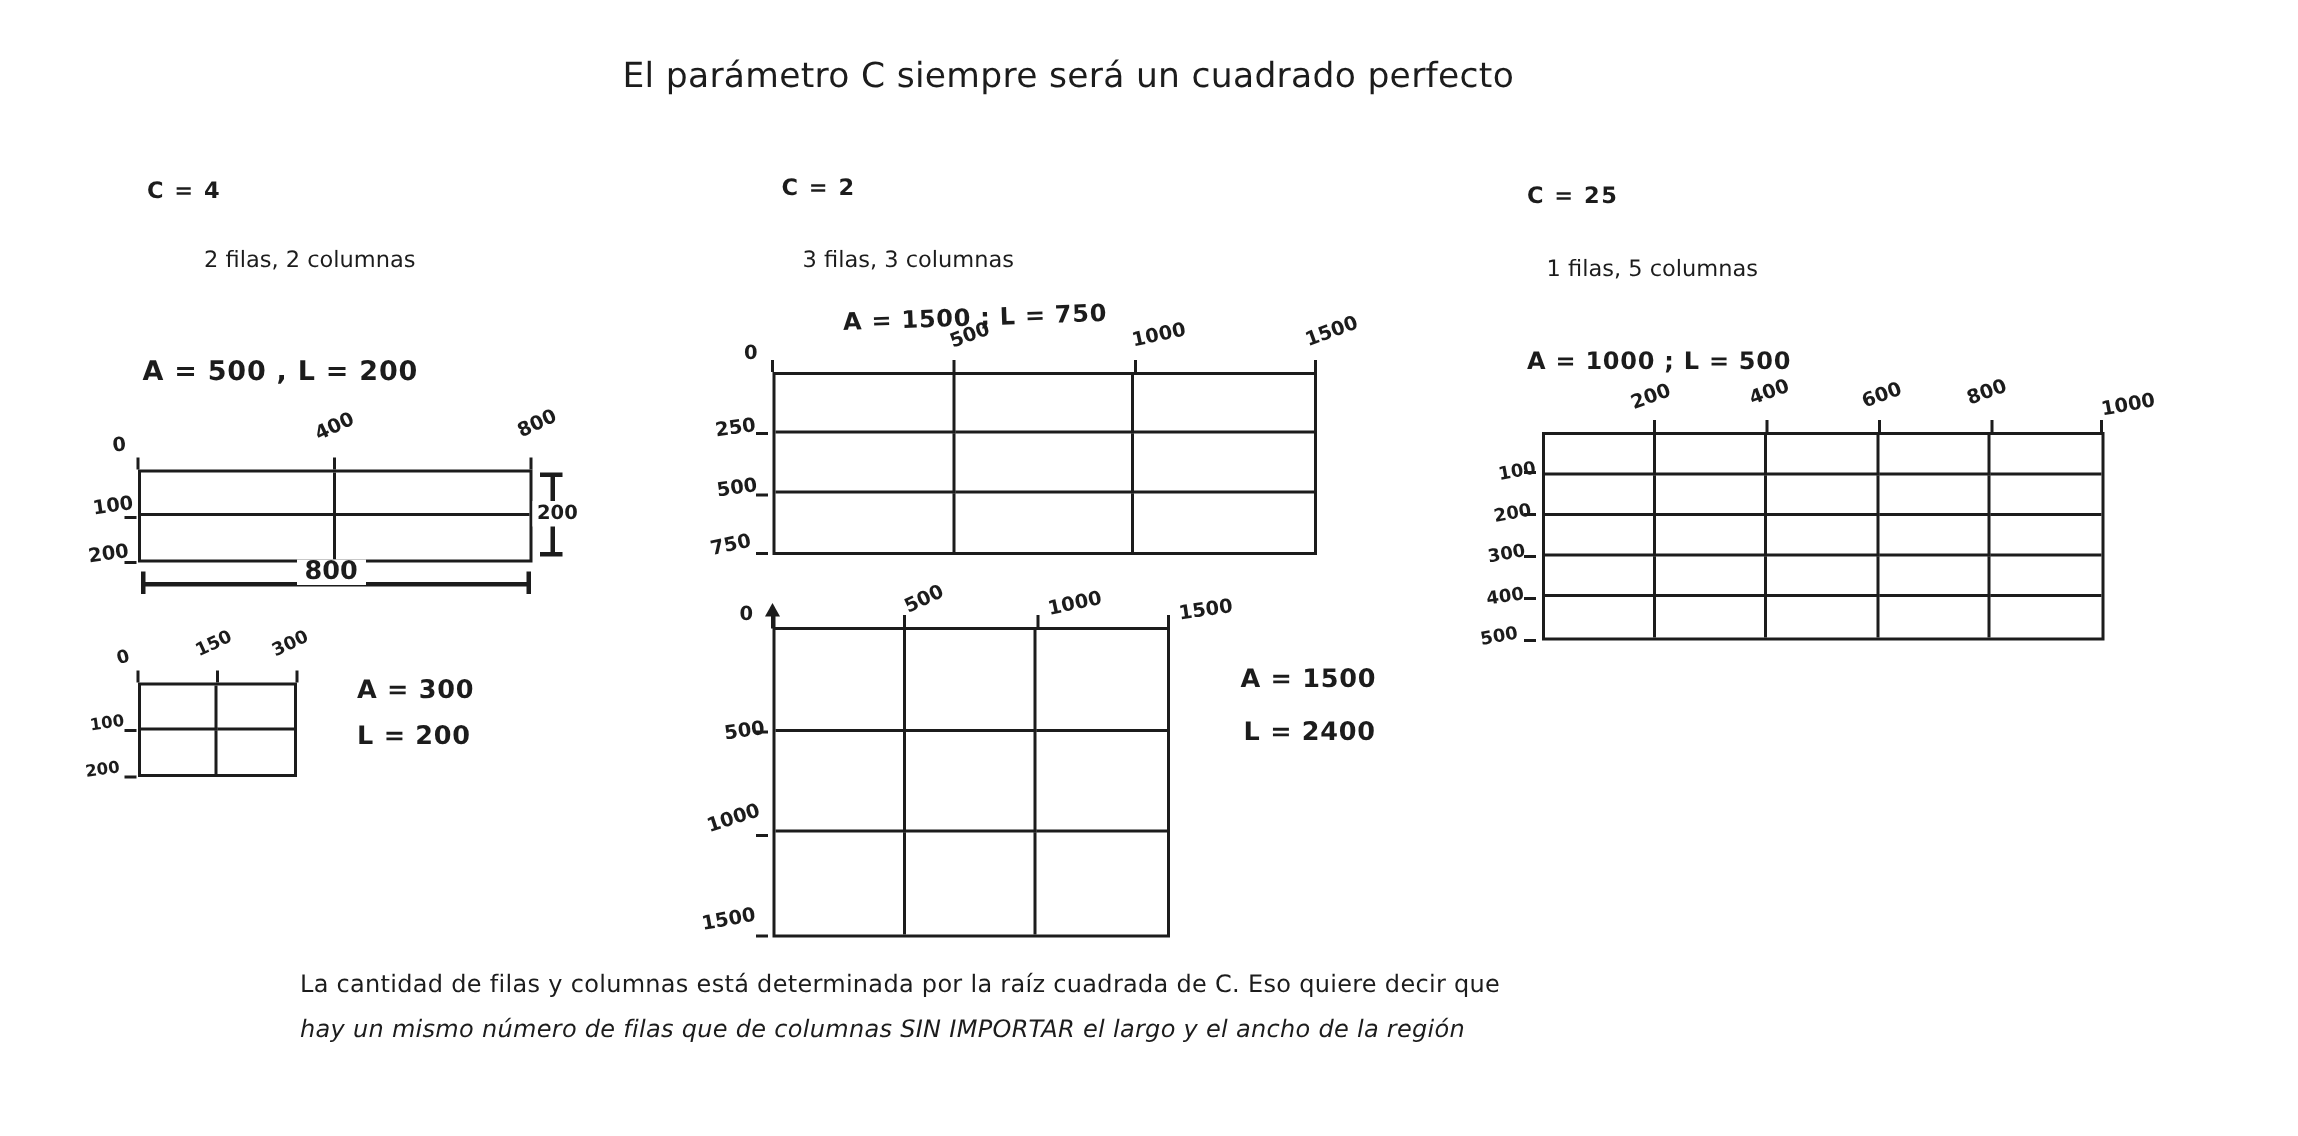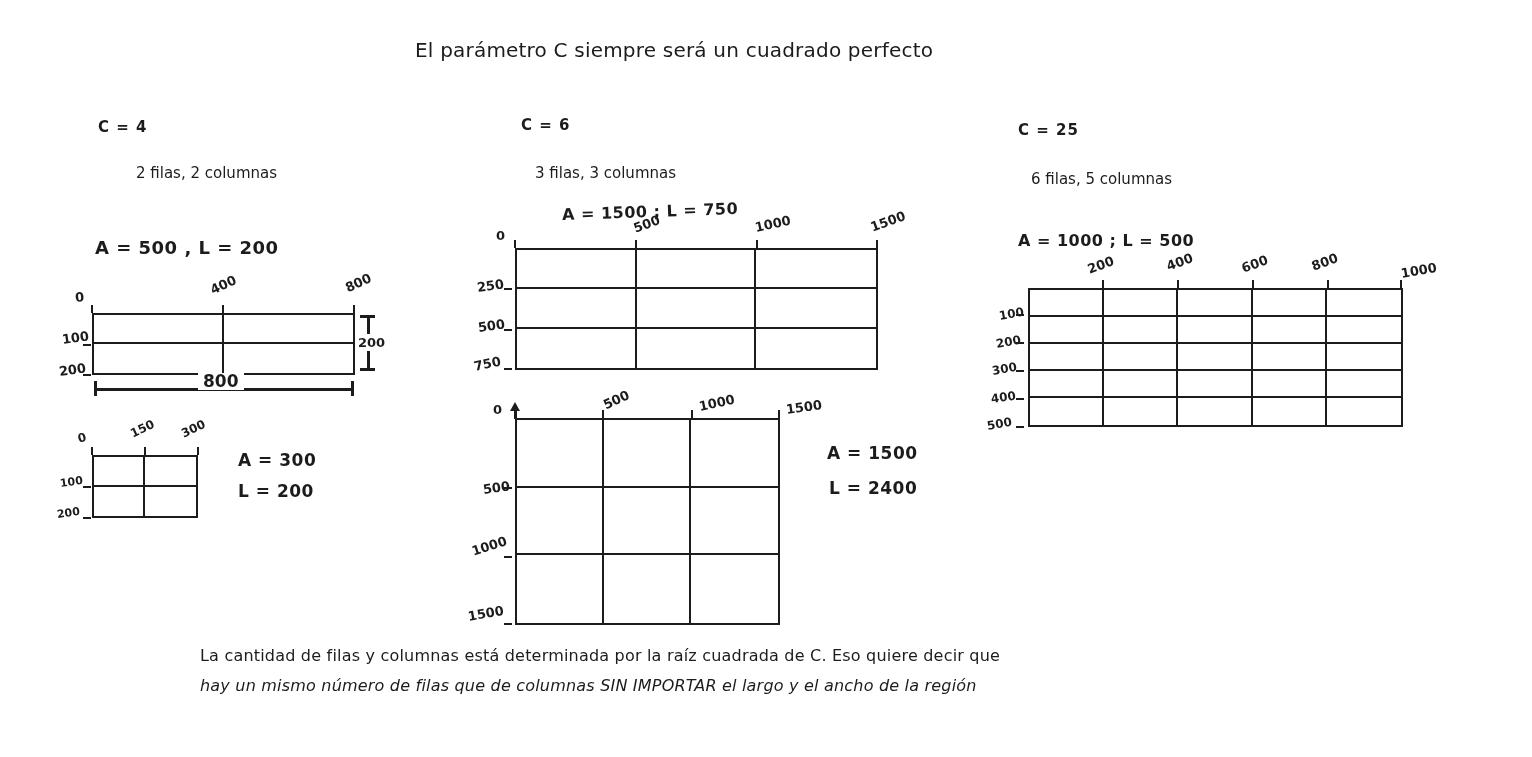--- a/index.html
+++ b/index.html
@@ -8,21 +8,21 @@
   .canvas {
     position: relative;
     width: 1532px;
     height: 757px;
     background: #ffffff;
     font-family: "DejaVu Sans", sans-serif;
     color: var(--ink);
     overflow: hidden;
   }
   .abs { position:absolute; white-space:nowrap; }
-  .title { font-size:20px; letter-spacing:0.2px; }
+  .title { font-size:23px; letter-spacing:0.2px; }
   .h1 { font-size:15px; font-weight:600; letter-spacing:1px; }
   .h2 { font-size:15px; }
   .params { font-weight:700; letter-spacing:0.5px; }
   .lbl { position:absolute; font-weight:700; font-size:13px; white-space:nowrap; transform-origin:left center; line-height:1; }
   .grid-box { position:absolute; display:grid; border:2.5px solid var(--ink); }
   .cell { border-right:2px solid var(--ink); border-bottom:2px solid var(--ink); }
   .tick-x { position:absolute; width:2px; height:8px; background:var(--ink); }
   .tick-y { position:absolute; width:8px; height:2px; background:var(--ink); }
   .line-h { position:absolute; height:2.5px; background:var(--ink); }
   .line-v { position:absolute; width:2.5px; background:var(--ink); }
@@ -88,21 +88,21 @@
     <div class="lbl" style="left:60px; top:478px; transform:rotate(-8deg); font-size:11px;">100</div>
     <div class="lbl" style="left:57px; top:509px; transform:rotate(-8deg); font-size:11px;">200</div>
     <div class="tick-y" style="left:83px; top:486px;"></div>
     <div class="tick-y" style="left:83px; top:517px;"></div>
 
     <div class="abs params" style="left:238px; top:450px; font-size:17px;">A = 300</div>
     <div class="abs params" style="left:238px; top:481px; font-size:17px;">L = 200</div>
   </div>
 
   <div>
-    <div class="abs h1" style="left:521px; top:116px;">C = 6</div>
+    <div class="abs h1" style="left:521px; top:116px;">C = 2</div>
     <div class="abs h2" style="left:535px; top:164px;">3 filas, 3 columnas</div>
     <div class="abs params" style="left:562px; top:202px; font-size:16px; transform:rotate(-2deg);">A = 1500 ;  L = 750</div>
 
     <div class="grid-box" style="left: 515px; top: 248px; width: 363px; height: 122px; grid-template-rows: repeat(3, 1fr); grid-template-columns: repeat(3, 1fr);">
         <div class="cell"></div>
         <div class="cell"></div>
         <div class="cell" style="border-right: none;"></div>
         <div class="cell"></div>
         <div class="cell"></div>
         <div class="cell" style="border-right: none;"></div>
@@ -155,21 +155,21 @@
     <div class="tick-y" style="left:504px; top:487px;"></div>
     <div class="tick-y" style="left:504px; top:556px;"></div>
     <div class="tick-y" style="left:504px; top:623px;"></div>
 
     <div class="abs params" style="left:827px; top:443px; font-size:17px;">A = 1500</div>
     <div class="abs params" style="left:829px; top:478px; font-size:17px;">L = 2400</div>
   </div>
 
   <div>
     <div class="abs h1" style="left:1018px; top:121px;">C = 25</div>
-    <div class="abs h2" style="left:1031px; top:170px;">6 filas, 5 columnas</div>
+    <div class="abs h2" style="left:1031px; top:170px;">1 filas, 5 columnas</div>
     <div class="abs params" style="left:1018px; top:231px; font-size:16px;">A = 1000  ;   L = 500</div>
 
     <div class="grid-box" style="left: 1028px; top: 288px; width: 375px; height: 139px; grid-template-rows: repeat(5, 1fr); grid-template-columns: repeat(5, 1fr);">
         <div class="cell"></div>
         <div class="cell"></div>
         <div class="cell"></div>
         <div class="cell"></div>
         <div class="cell" style="border-right: none;"></div>
         <div class="cell"></div>
         <div class="cell"></div>

